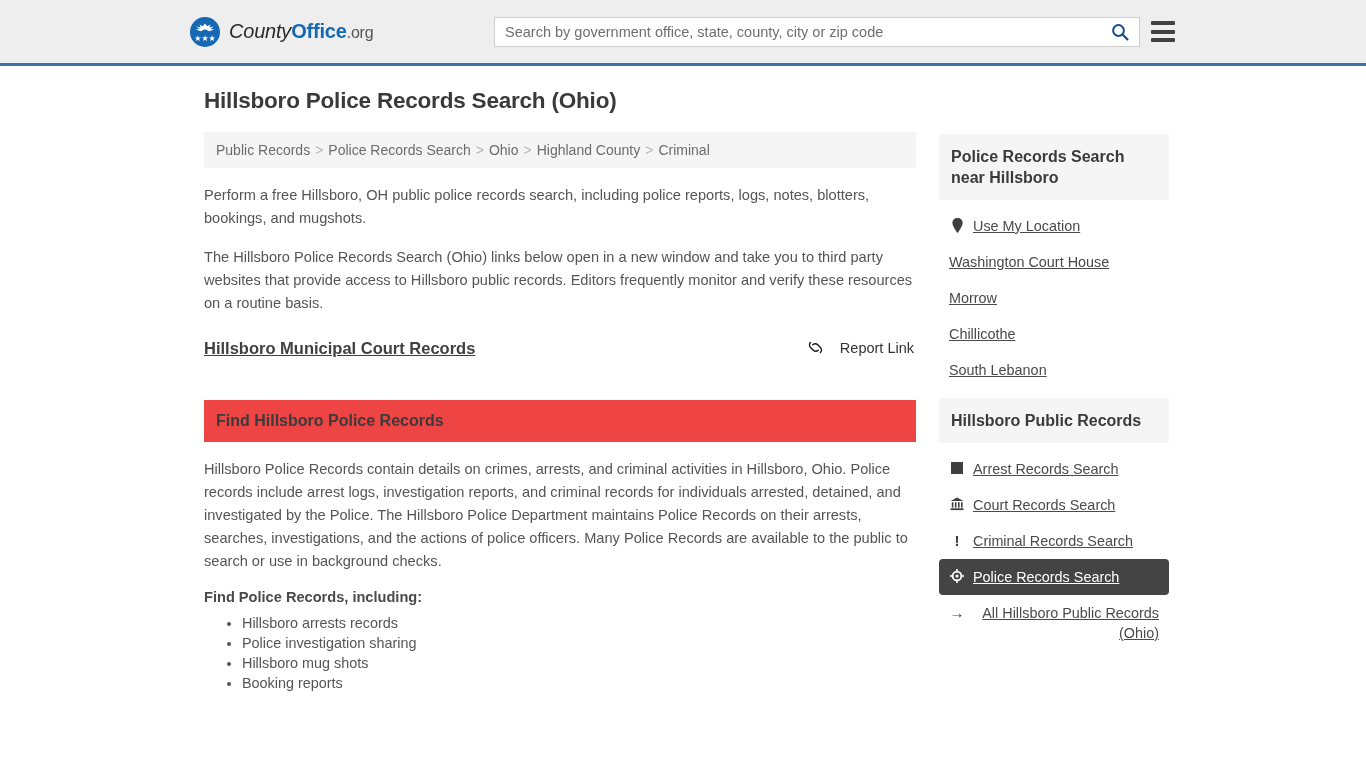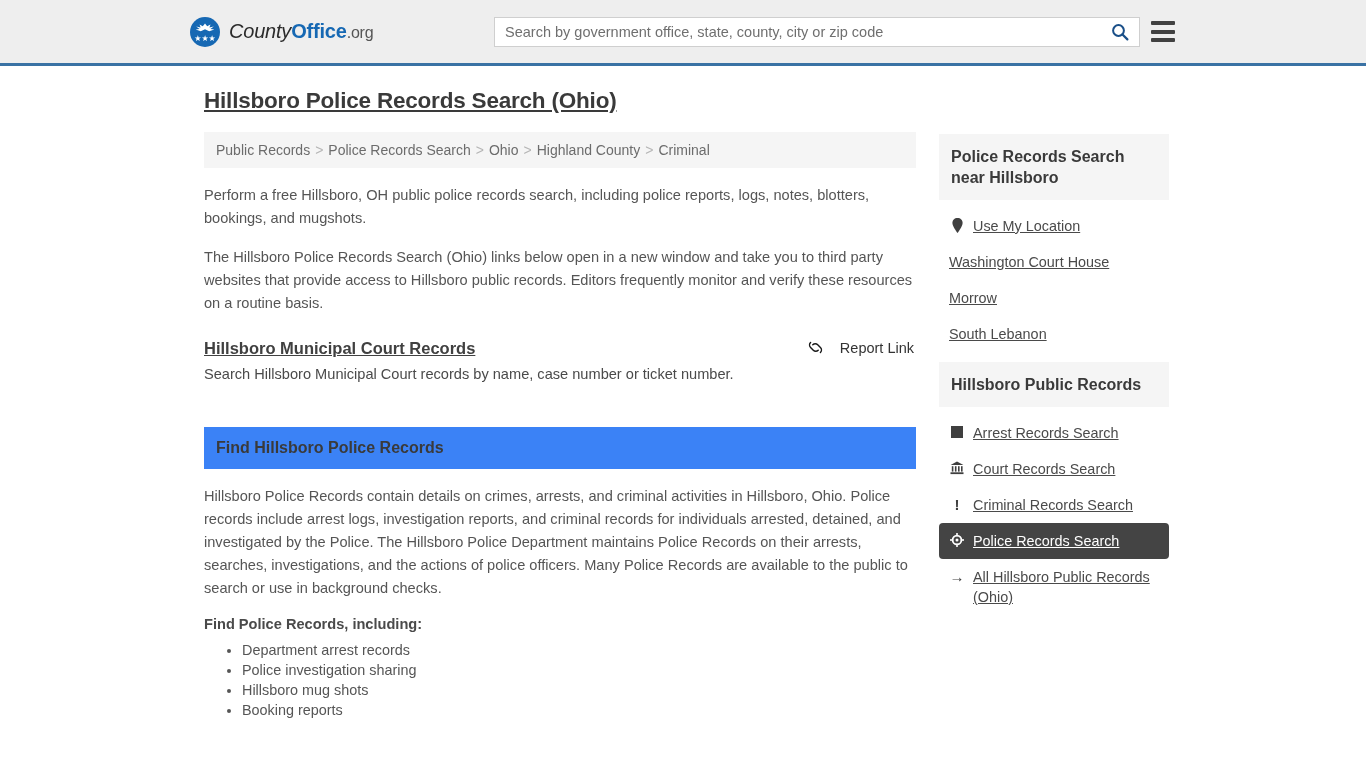--- a/index.html
+++ b/index.html
@@ -127,21 +127,20 @@
     top: 68px;
     width: 230px;
   }
 
   h1.page-title {
     font-size: 22.5px;
     font-weight: bold;
     color: #3a3a3a;
     margin: 0 0 18px 0;
     letter-spacing: -0.2px;
-    text-decoration: underline;
   }
 
   .breadcrumb {
     background: #f5f5f5;
     padding: 10px 12px;
     font-size: 14px;
     color: #8a8a8a;
     margin-bottom: 16px;
     white-space: nowrap;
   }
@@ -188,21 +187,21 @@
     margin-top: 8px;
   }
   .result-desc {
     font-size: 14.6px;
     color: #4a4a4a;
     margin-top: 6px;
     line-height: 21px;
   }
 
   .section-head {
-    background: #3b82f6;
+    background: #ef4444;
     padding: 12px 12px;
     font-size: 16px;
     font-weight: bold;
     color: #3a3a3a;
     margin-top: 42px;
   }
   .section-body { margin-top: 16px; }
   .lead-bold {
     font-size: 14.6px;
     font-weight: bold;
@@ -231,20 +230,21 @@
     color: #3a3a3a;
     line-height: 21px;
   }
   .panel-body { padding: 8px 0 0 0; }
   .panel-row {
     display: flex;
     align-items: flex-start;
     gap: 8px;
     padding: 8px 10px;
     border-radius: 4px;
+    text-align: right;
   }
   .panel-row.highlight { background: #444444; }
   .panel-row a {
     font-size: 14.4px;
     color: #4a4a4a;
     text-decoration: underline;
     line-height: 20px;
   }
   .panel-row.highlight a { color: #ffffff; }
   .row-icon {
@@ -316,29 +316,28 @@
         <a class="result-title" href="#">Hillsboro Municipal Court Records</a>
         <div class="report-link">
           <svg width="17" height="17" viewBox="0 0 20 20">
             <path d="M3 3 L17 17 M17 3 L3 17" stroke="none" fill="none"></path>
             <path d="M4.2 4.2 C2.6 5.8 2.6 8.4 4.2 10 L7.4 13.2 C9 14.8 11.6 14.8 13.2 13.2" fill="none" stroke="#1a1a1a" stroke-width="1.7" stroke-linecap="round"></path>
             <path d="M15.8 15.8 C17.4 14.2 17.4 11.6 15.8 10 L12.6 6.8 C11 5.2 8.4 5.2 6.8 6.8" fill="none" stroke="#1a1a1a" stroke-width="1.7" stroke-linecap="round"></path>
           </svg>
           <span>Report Link</span>
         </div>
       </div>
-      <div class="result-desc">Search Hillsboro Municipal Court records by name, case number or ticket number.</div>
     </div>
 
     <div class="section-head">Find Hillsboro Police Records</div>
     <div class="section-body">
       <p class="body-text">Hillsboro Police Records contain details on crimes, arrests, and criminal activities in Hillsboro, Ohio. Police records include arrest logs, investigation reports, and criminal records for individuals arrested, detained, and investigated by the Police. The Hillsboro Police Department maintains Police Records on their arrests, searches, investigations, and the actions of police officers. Many Police Records are available to the public to search or use in background checks.</p>
       <p class="lead-bold">Find Police Records, including:</p>
       <ul class="record-list">
-        <li>Department arrest records</li>
+        <li>Hillsboro arrests records</li>
         <li>Police investigation sharing</li>
         <li>Hillsboro mug shots</li>
         <li>Booking reports</li>
 
       </ul>
     </div>
   </div>
 
   <div class="sidebar">
 
@@ -356,20 +355,23 @@
         </div>
 
         <div class="panel-row">
           <a href="#">Washington Court House</a>
         </div>
 
         <div class="panel-row">
           <a href="#">Morrow</a>
         </div>
 
+        <div class="panel-row">
+          <a href="#">Chillicothe</a>
+        </div>
 
         <div class="panel-row">
           <a href="#">South Lebanon</a>
         </div>
       </div>
     </div>
 
     <div class="panel">
       <div class="panel-head">Hillsboro Public Records</div>
       <div class="panel-body">

